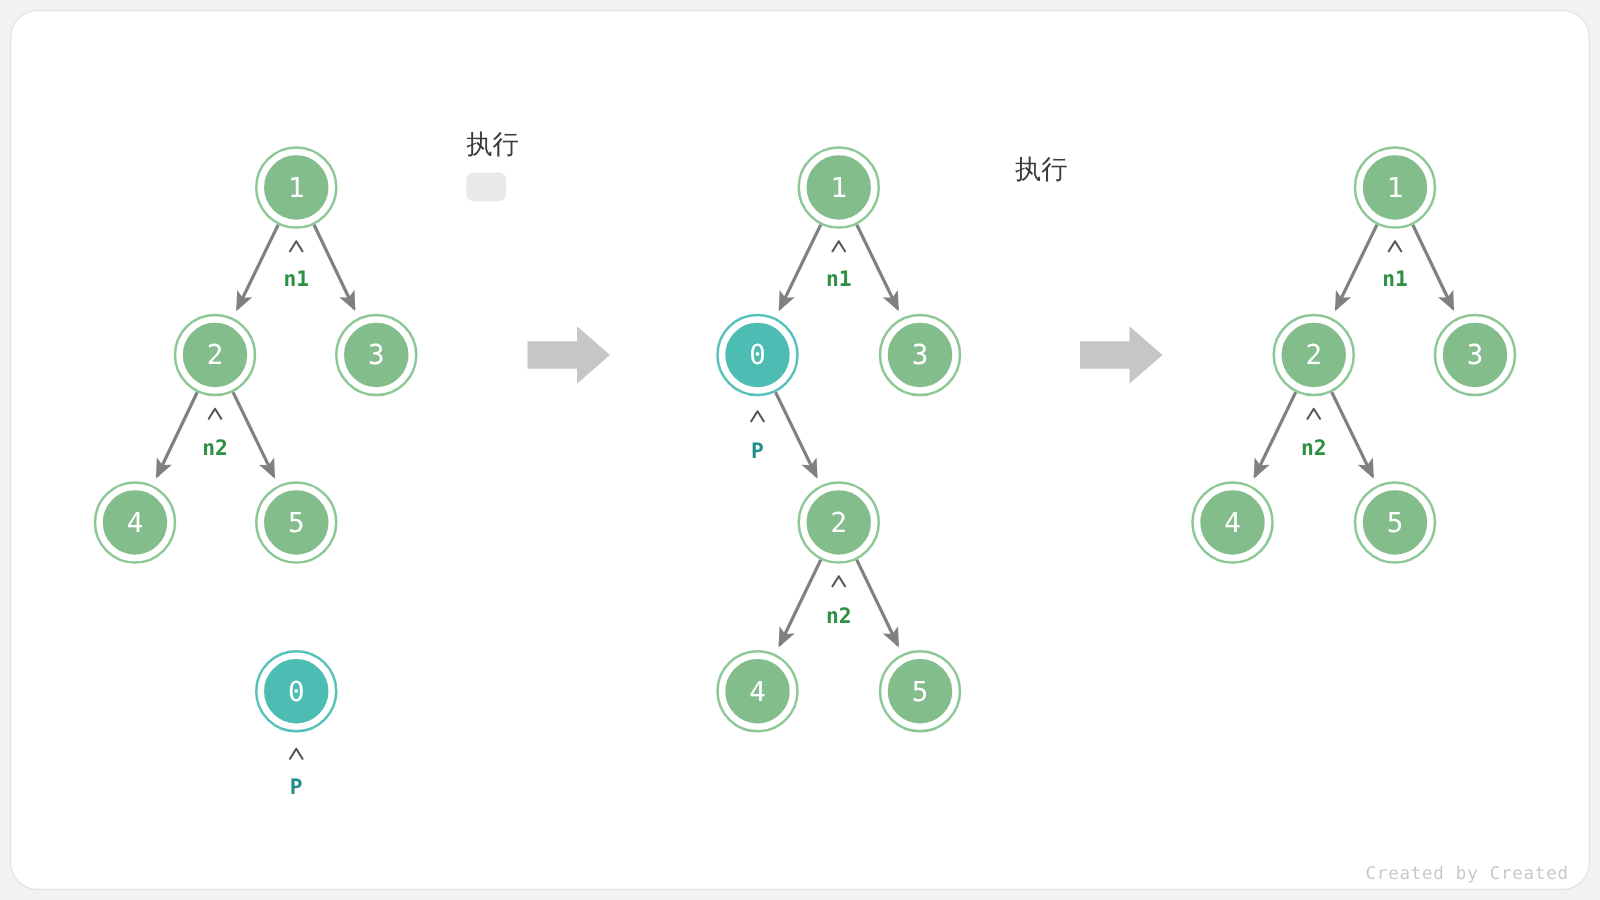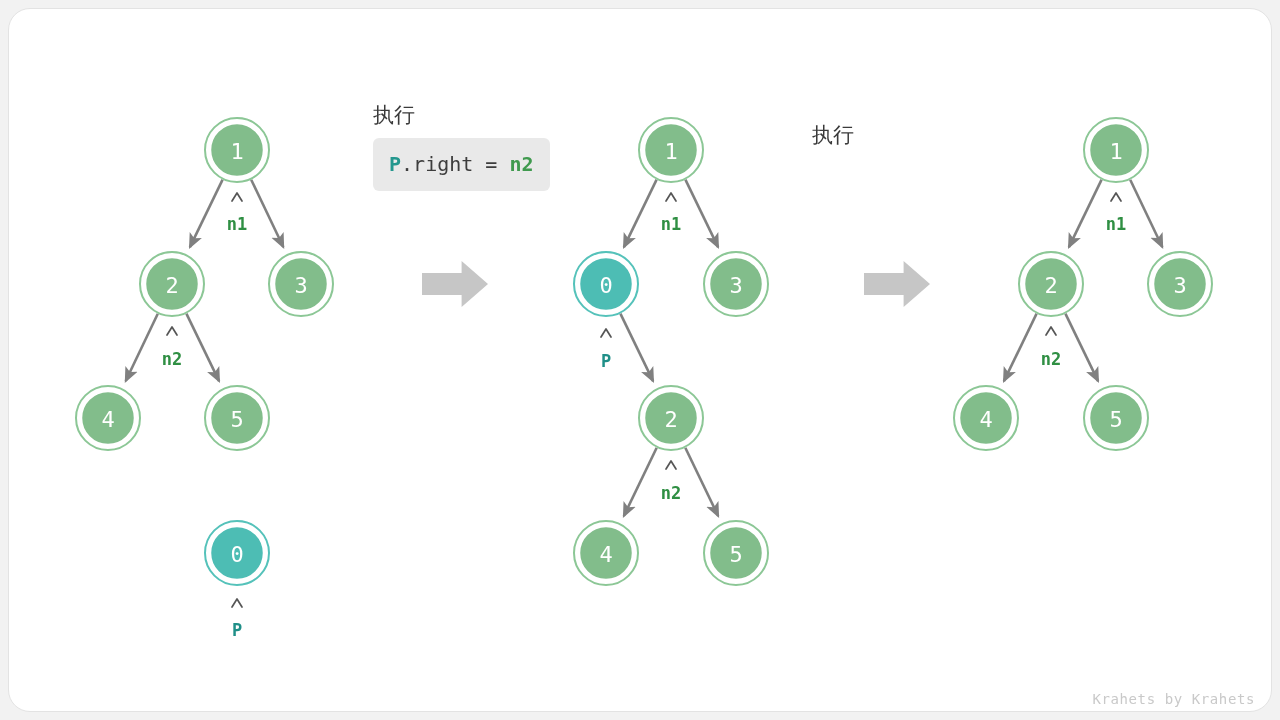--- a/index.html
+++ b/index.html
@@ -241,22 +241,22 @@
           <text x="1107" y="215" class="ptr-label ptr-green">n1</text>
           <g>
             <path d="M1037,326 L1042,318 L1047,326" fill="none" stroke="#565656" stroke-width="1.7" stroke-linecap="round" stroke-linejoin="round"></path>
           </g>
           <text x="1042" y="350" class="ptr-label ptr-green">n2</text>
         </g>
     </svg>
 
     <div class="panel" id="panel-0" style="left:364px; top:96px;">
       <div class="exec-label">执行</div>
-      <div class="codebox" id="codebox-0"><div class="codeline"><span class="tok-p">P</span><span class="tok-op">.right = </span><span class="tok-n">n2</span></div></div>
+      <div class="codebox" id="codebox-0"></div>
     </div>
 
     <div class="panel" id="panel-1" style="left:803px; top:116px;">
       <div class="exec-label">执行</div>
     </div>
 
-    <div id="credit">Krahets by Krahets</div>
+    <div id="credit">Created by Created</div>
   </div>
 </div>
 
 </body></html>

